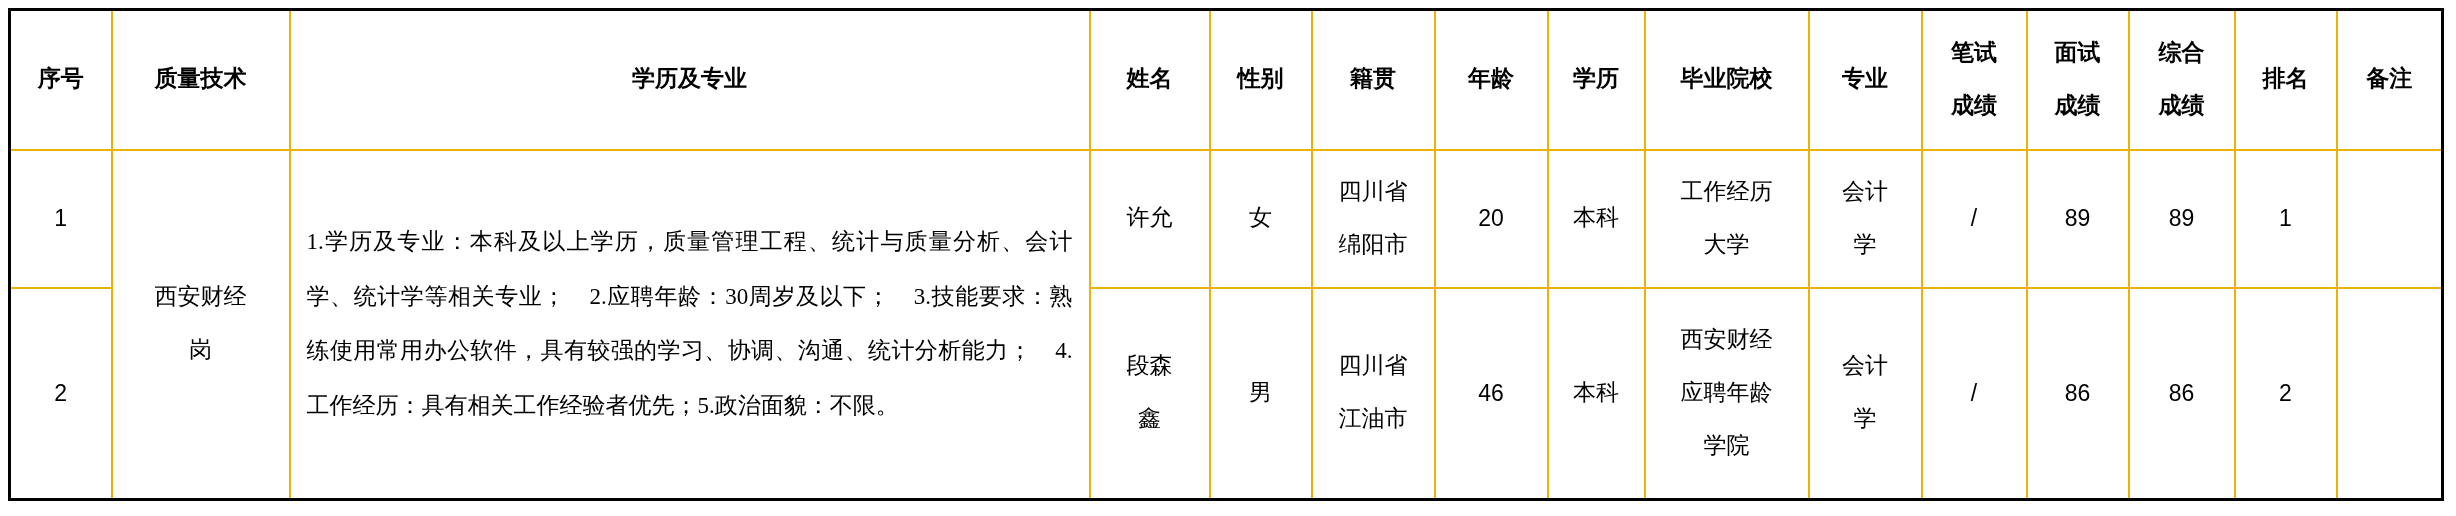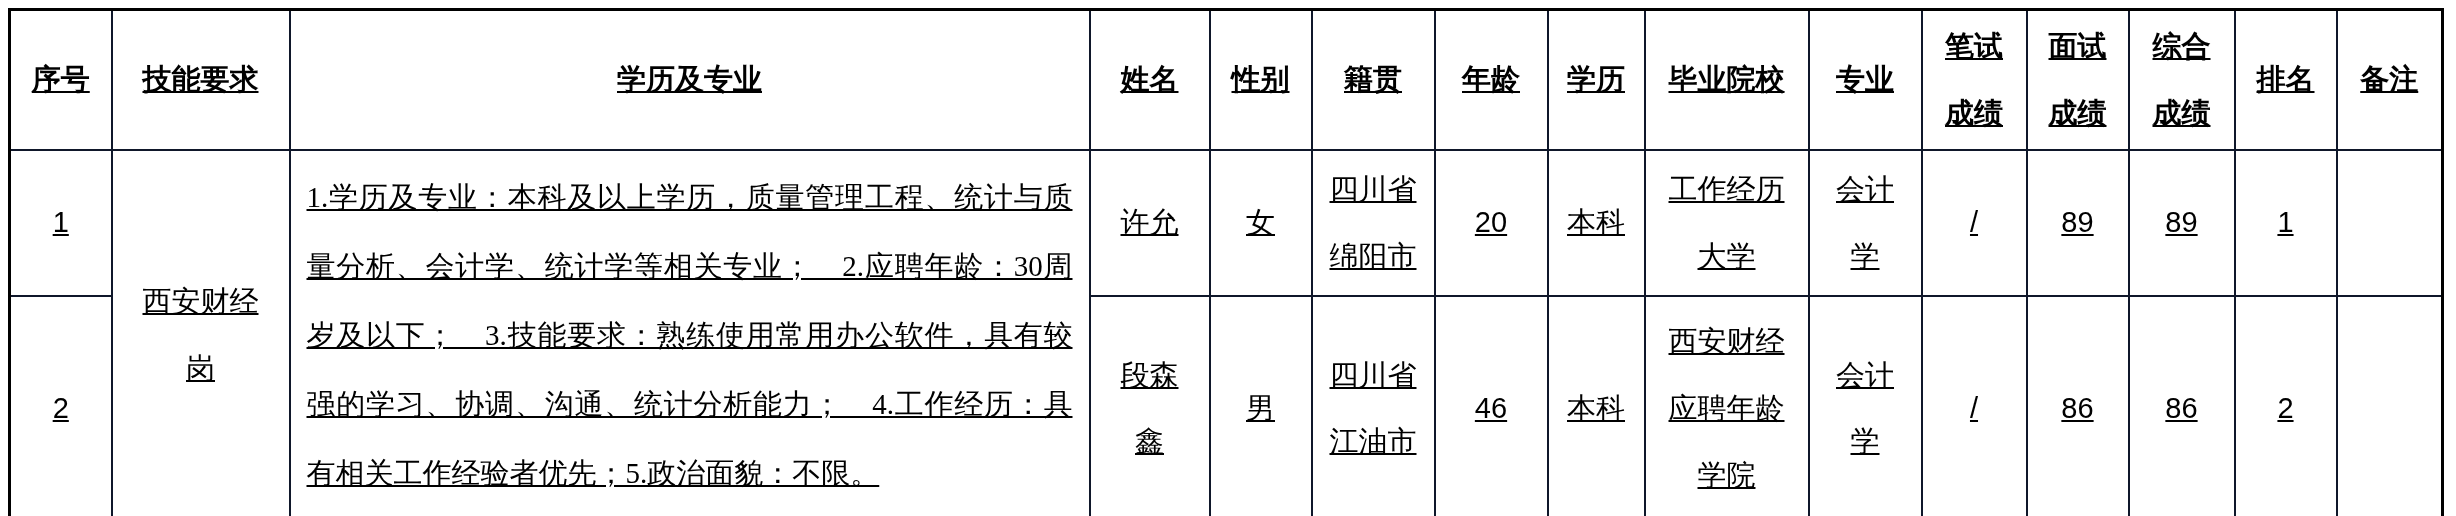--- a/index.html
+++ b/index.html
@@ -17,30 +17,29 @@
   }
   table.results {
     border-collapse: collapse;
     table-layout: fixed;
     width: 2433px;
     color: #000000;
     font-family: "Liberation Serif", "DejaVu Serif", serif;
     border: 3px solid #000000;
   }
   .results th, .results td {
-    border: 2px solid #0f172a;
+    border: 2px solid #eab308;
     text-align: center;
     vertical-align: middle;
-    font-size: 29px;
+    font-size: 23px;
     line-height: 2.3;
     padding: 0 6px;
     white-space: pre-line;
     overflow: hidden;
     font-weight: normal;
-    text-decoration: underline;
   }
   .results th {
     font-weight: bold;
   }
   tr.header-row { height: 140px; }
   tr.data-row-1 { height: 138px; }
   tr.data-row-2 { height: 212px; }
   td.req-cell {
     text-align: justify;
     text-justify: inter-ideograph;
@@ -70,21 +69,21 @@
       <col style="width:113px">
         <col style="width:105px">
         <col style="width:102px">
       <col style="width:106px">
         <col style="width:102px">
         <col style="width:106px">
     </colgroup>
     <thead>
       <tr class="header-row">
         <th>序号</th>
-        <th>技能要求</th>
+        <th>质量技术</th>
         <th>学历及专业</th>
         <th>姓名</th>
         <th>性别</th>
         <th>籍贯</th>
         <th>年龄</th>
         <th>学历</th>
         <th>毕业院校</th>
         <th>专业</th>
         <th>笔试
 成绩</th>

